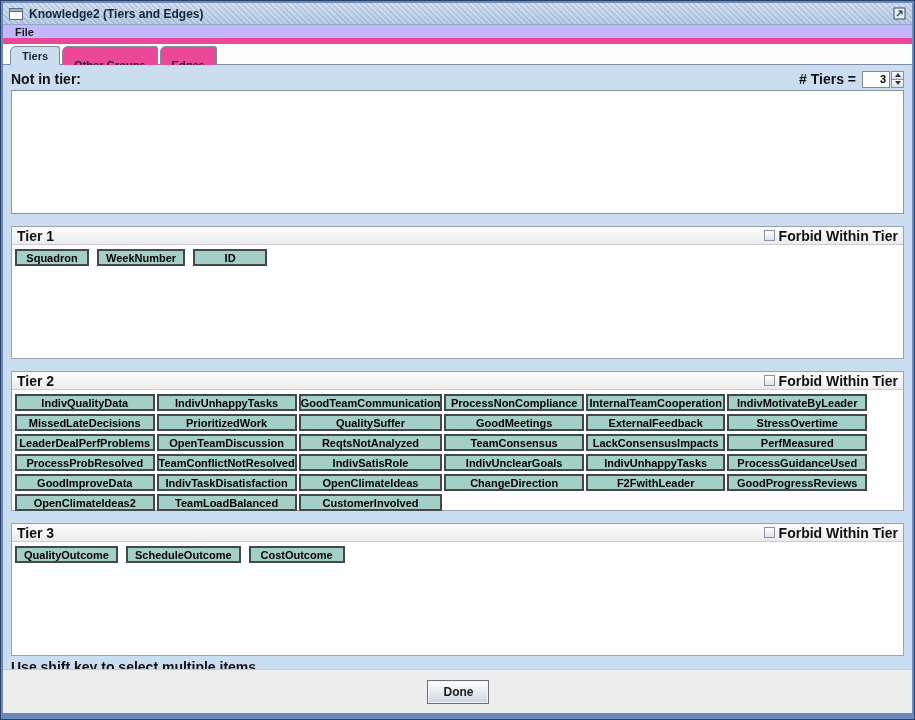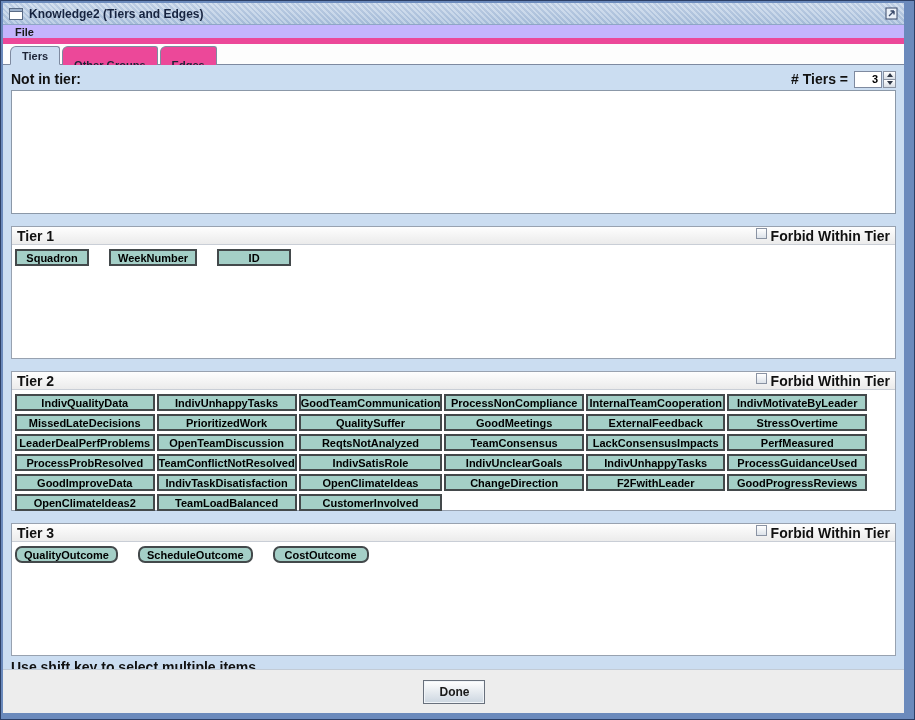--- a/index.html
+++ b/index.html
@@ -6,21 +6,21 @@
   html,body { margin:0; padding:0; }
   body {
     width:915px; height:720px;
     font-family:"Liberation Sans", sans-serif;
     background:#e8e8e8;
   }
   .window{
     width:915px; height:720px;
     border:1px solid #2c3f66;
     background:#6b8abc;
-    padding:2px 10px 6px 2px;
+    padding:2px 2px 6px 2px;
   }
   .frame{
     height:100%; width:100%;
     display:flex; flex-direction:column;
     background:#fff;
     overflow:hidden;
   }
   
   .titlebar{
     height:22px; flex:0 0 22px;
@@ -94,38 +94,38 @@
     background:#fff; border:1px solid #8b98a8; margin-top:2px;
   }
   
   .tier{ margin-top:12px; border:1px solid #98a2b0; background:#15803d; display:flex; flex-direction:column; flex:0 0 auto; }
   .tier-header{
     height:18px; flex:0 0 18px;
     background:linear-gradient(#fefefe,#ebebeb);
     border-bottom:1px solid #c9ced6;
     display:flex; align-items:center; padding:0 5px;
   }
-  .forbid{ margin-left:auto; display:flex; align-items:flex-start; gap:4px; }
+  .forbid{ margin-left:auto; display:flex; align-items:center; gap:4px; }
   .cb{
     width:11px; height:11px; display:inline-block;
     border:1px solid #8a93a3; background:linear-gradient(#ffffff,#dde3ea);
   }
   .tier-body{ background:#fff; padding:4px 3px 3px 3px; }
   .t1-body{ height:113px; }
   .t2-body{ height:120px; }
   .t3-body{ height:113px; }
   .chip{
     height:17px; background:#a4cfc7; border:2px solid #43494b;
     font-size:11px; font-weight:700; color:#000;
     display:flex; align-items:center; justify-content:center;
     white-space:nowrap; cursor:default;
   }
-  .chip-row{ display:flex; gap:20px; align-items:flex-start; }
+  .chip-row{ display:flex; gap:8px; align-items:flex-start; }
   .chip-row .chip{ padding:0 7px; min-width:74px; }
-  .chip-row.wide .chip{ min-width:96px;border-radius:7px; }
+  .chip-row.wide .chip{ min-width:96px; }
   .grid6{ display:grid; grid-template-columns:repeat(6, 1fr); gap:3px 2px; width:852px; }
   
   .status-row{ margin-top:auto; height:21px; flex:0 0 21px; display:flex; align-items:center; }
   .footer{
     height:44px; flex:0 0 44px;
     background:#ededed; border-top:1px solid #c2cbd6;
     display:flex; align-items:center; justify-content:center;
   }
   .done-btn{
     min-width:62px; height:24px; padding:0 14px;

